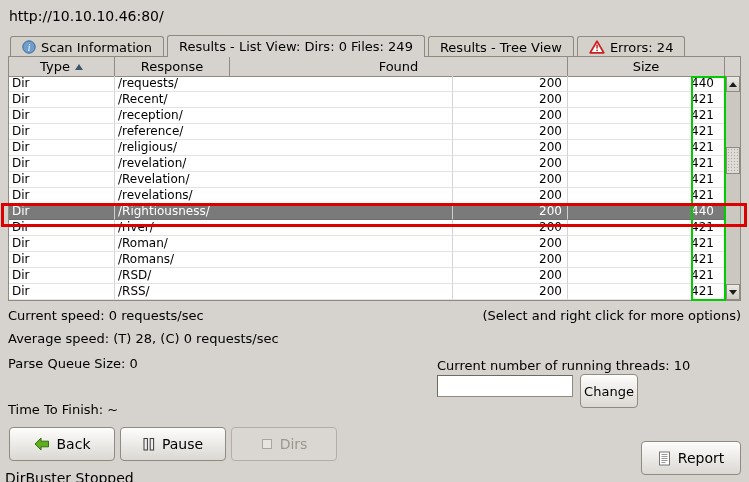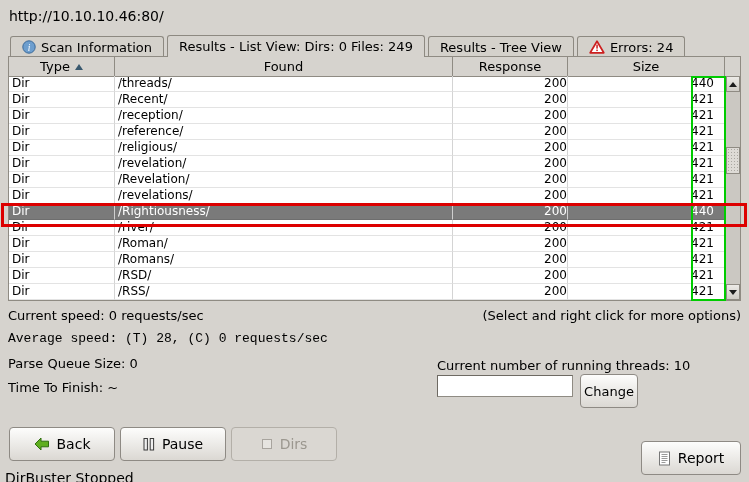--- a/index.html
+++ b/index.html
@@ -31,21 +31,21 @@
     align-items:center;justify-content:center;gap:5px;overflow:hidden;
   }
   .th:last-child{border-right:none;}
   .w-type{width:106px;}.w-found{width:338px;}.w-resp{width:115px;}.w-size{width:157px;}.w-sb{width:15px;}
   .sort-arrow{width:0;height:0;border-left:4px solid transparent;border-right:4px solid transparent;border-bottom:6px solid #39586e;}
   .tbody{position:absolute;top:19px;left:0;right:15px;bottom:0;overflow:hidden;}
   .tr{display:flex;height:16px;line-height:15px;font-size:12px;}
   .td{box-sizing:border-box;border-right:1px solid #d4d4d4;border-bottom:1px solid #e3e3e3;overflow:hidden;white-space:nowrap;}
   .td.c-type{width:106px;padding-left:3px;}
   .td.c-found{width:338px;padding-left:3px;}
-  .td.c-resp{width:115px;text-align:right;}
+  .td.c-resp{width:115px;text-align:right;padding-right:5px;}
   .td.c-size{flex:1;text-align:right;padding-right:11px;border-right:none;}
   .tr.selected{background:#7a7a7a;color:#fff;}
   .tr.selected .td{border-right-color:#cfcfcf;border-bottom-color:#6e6e6e;}
 
   
   .vscroll{position:absolute;top:19px;right:0;bottom:0;width:15px;background:#cbc8c2;border-left:1px solid #a6a29a;box-sizing:border-box;}
   .sb-btn{position:absolute;left:0;width:14px;height:16px;background:linear-gradient(#eceae6,#cfccc6);border:1px solid #8f8b83;box-sizing:border-box;display:flex;align-items:center;justify-content:center;}
   .sb-up{top:0;}
   .sb-down{bottom:0;}
   .tri-up{width:0;height:0;border-left:4px solid transparent;border-right:4px solid transparent;border-bottom:5px solid #1c1c1c;}
@@ -57,25 +57,25 @@
   }
 
   
   .green-box{position:absolute;left:691px;top:76px;width:35px;height:225px;border:2px solid #00cc00;box-sizing:border-box;pointer-events:none;z-index:5;}
   .red-box{position:absolute;left:1px;top:203px;width:746px;height:24px;border:3px solid #dd0000;box-sizing:border-box;pointer-events:none;z-index:6;}
 
   
   .stat{position:absolute;white-space:nowrap;}
   .s-current{left:8px;top:308px;}
   .s-hint{right:8px;top:308px;}
-  .s-average{left:8px;top:331px;font-family:Liberation Mono, monospace;}
+  .s-average{left:8px;top:331px;}
   .s-parse{left:8px;top:356px;}
   .s-total{left:8px;top:378px;}
   .s-threads{left:437px;top:358px;}
-  .s-time{left:8px;top:380px;}
+  .s-time{left:8px;top:402px;}
   .s-appstatus{left:5px;top:470px;font-size:14px;}
 
   .threads-input{
     position:absolute;left:437px;top:375px;width:136px;height:22px;box-sizing:border-box;
     border:1px solid #8f8b83;border-top-color:#6e6a63;border-left-color:#6e6a63;background:#fff;
     font-family:inherit;font-size:13px;padding:0 3px;outline:none;
   }
 
   
   .btn{
@@ -124,36 +124,36 @@
       <span>Errors: 24</span>
     </div>
   </div>
 
   <div class="table">
     <div class="thead">
       <div class="th w-type">
         <span>Type</span>
         <span class="sort-arrow"></span>
       </div>
+      <div class="th w-resp">
+          <span>Response</span>
+        </div>
       <div class="th w-found">
           <span>Found</span>
         </div>
-      <div class="th w-resp">
-          <span>Response</span>
-        </div>
       <div class="th w-size">
           <span>Size</span>
         </div>
       <div class="th w-sb"></div>
     </div>
 
     <div class="tbody">
         <div class="tr">
     <div class="td c-type">Dir</div>
-    <div class="td c-found">/threads/</div>
+    <div class="td c-found">/requests/</div>
     <div class="td c-resp">200</div>
     <div class="td c-size">440</div>
   </div>
         <div class="tr">
     <div class="td c-type">Dir</div>
     <div class="td c-found">/Recent/</div>
     <div class="td c-resp">200</div>
     <div class="td c-size">421</div>
   </div>
         <div class="tr">

